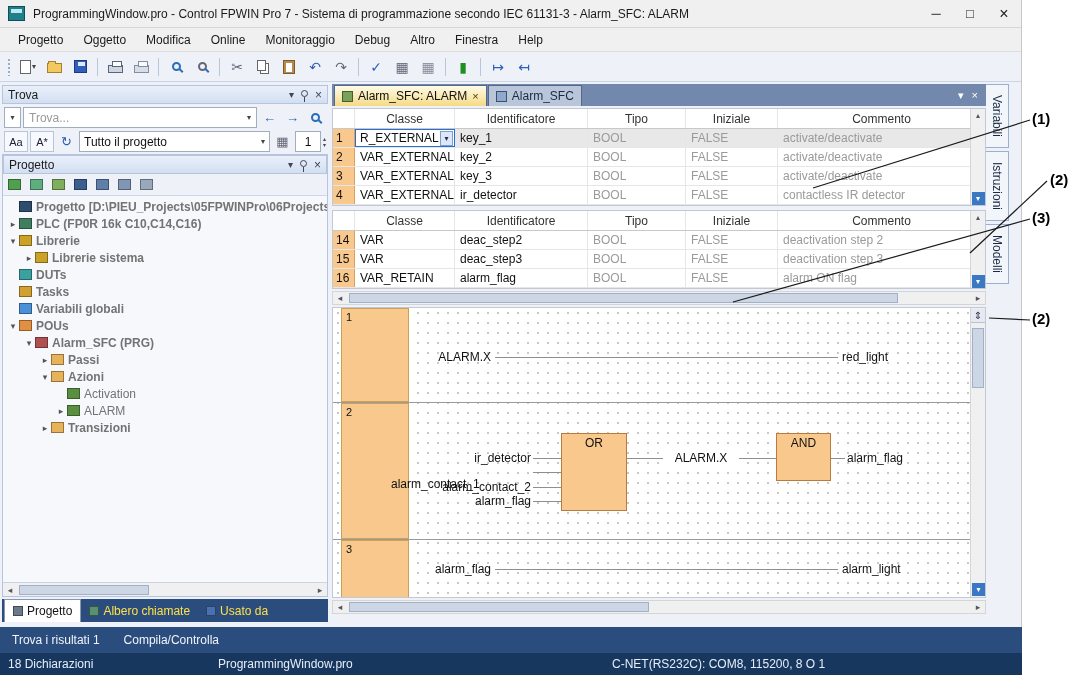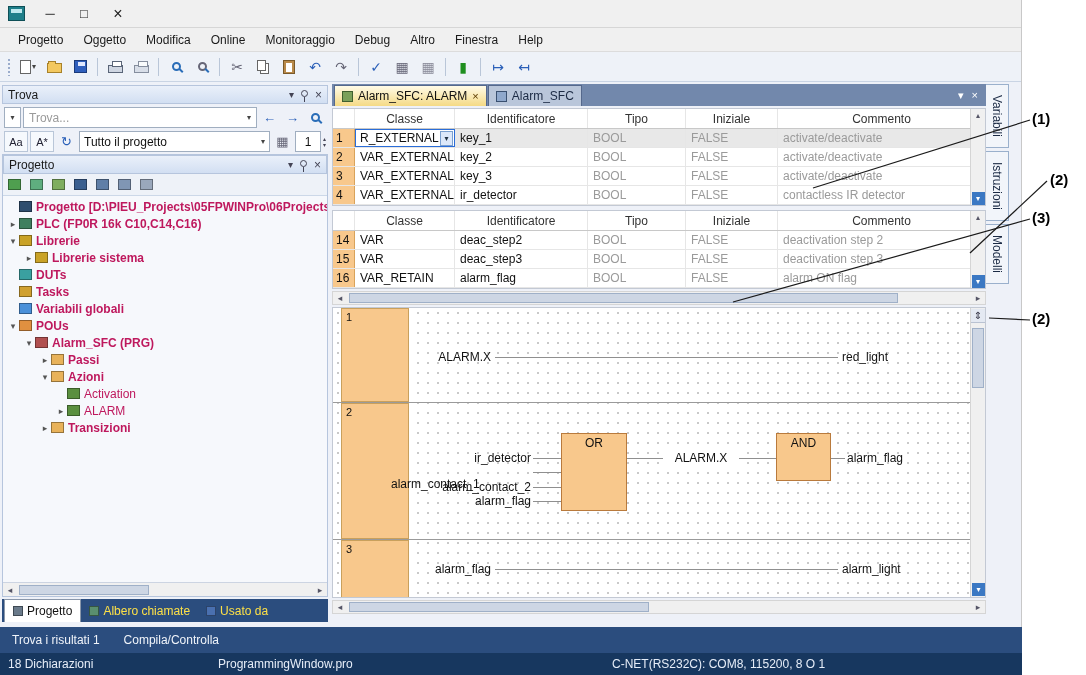--- a/index.html
+++ b/index.html
@@ -65,21 +65,21 @@
 
   .project-panel { position:absolute; top:72px; left:2px; right:2px; bottom:27px; border:1px solid #b6c5dd;
                    background:#f6f8fc; display:flex; flex-direction:column; }
   .pp-toolbar { height:22px; background:#eef2f8; border-bottom:1px solid #ccd8e8; display:flex; align-items:center; padding-left:3px; gap:2px; }
   .pp-btn { width:20px; height:19px; display:flex; align-items:center; justify-content:center; font-size:12px; }
   .tree { flex:1; overflow:hidden; padding-top:2px; }
   .tree-row { height:17px; display:flex; align-items:center; white-space:nowrap; overflow:hidden; }
   .arr { width:12px; font-size:9px; color:#555; flex:0 0 12px; text-align:center; }
   .sp12 { width:12px; flex:0 0 12px; }
   .ti { width:13px; height:11px; margin-right:4px; border:1px solid rgba(0,0,0,.35); flex:0 0 13px; }
-  .tl { color:#be185d; } .b { font-weight:bold; }
+  .tl { color:#737373; } .b { font-weight:bold; }
   .tree-hscroll { height:14px; border-top:1px solid #ccd4e2; background:#f0f0f0; display:flex; align-items:center; }
   .sarr { width:14px; height:14px; display:flex; align-items:center; justify-content:center; font-size:9px; color:#556; }
   .htrack { flex:1; height:12px; position:relative; }
   .hthumb { position:absolute; top:1px; height:10px; background:#cdd6e4; border:1px solid #9fb0c8; }
 
   .dock-tabs { position:absolute; left:2px; right:2px; bottom:2px; height:23px; background:#2b4d7e;
                display:flex; align-items:stretch; padding-left:2px; }
   .dtab { display:flex; align-items:center; gap:4px; padding:0 8px; color:#fde047; }
   .dtab.active { background:#ffffff; color:#111; border:1px solid #8a97aa; border-bottom:none; }
   .dt-ico { width:10px; height:10px; border:1px solid rgba(0,0,0,.4); }
@@ -153,20 +153,21 @@
   .ann { position:absolute; font-weight:bold; font-size:15px; color:#000; }
   .overlay { position:absolute; left:0; top:0; pointer-events:none; }
 </style>
 </head>
 <body>
 
 <div class="app">
 
   <div class="titlebar">
     <div class="app-icon"></div>
+    <div class="title-text">ProgrammingWindow.pro - Control FPWIN Pro 7 - Sistema di programmazione secondo IEC 61131-3 - Alarm_SFC: ALARM</div>
     <div class="win-btn">─</div>
     <div class="win-btn">□</div>
     <div class="win-btn" style="font-size:16px;">×</div>
   </div>
 
   <div class="menubar">
     <div class="menu-item">Progetto</div>
     <div class="menu-item">Oggetto</div>
     <div class="menu-item">Modifica</div>
     <div class="menu-item">Online</div>

